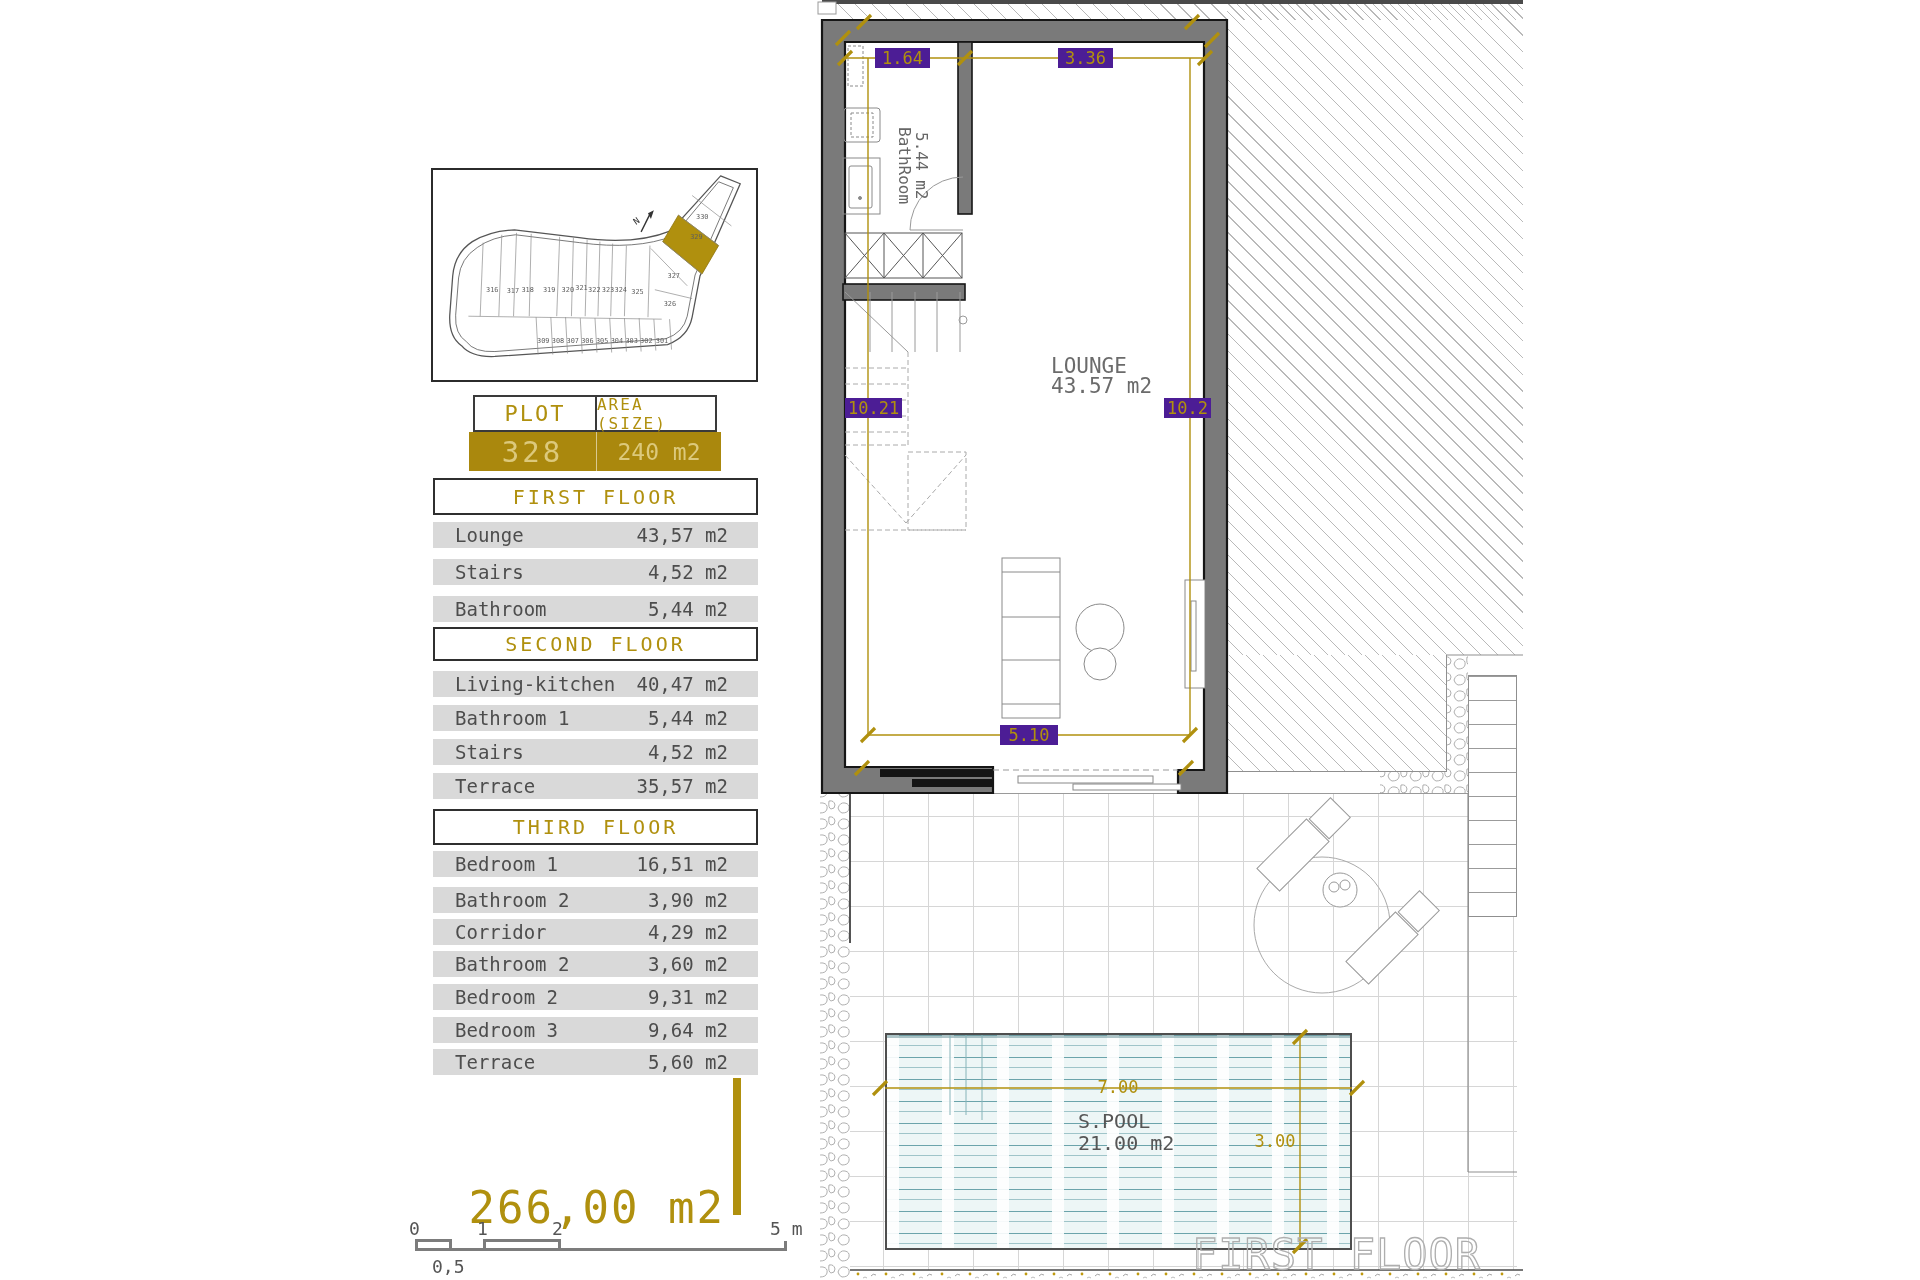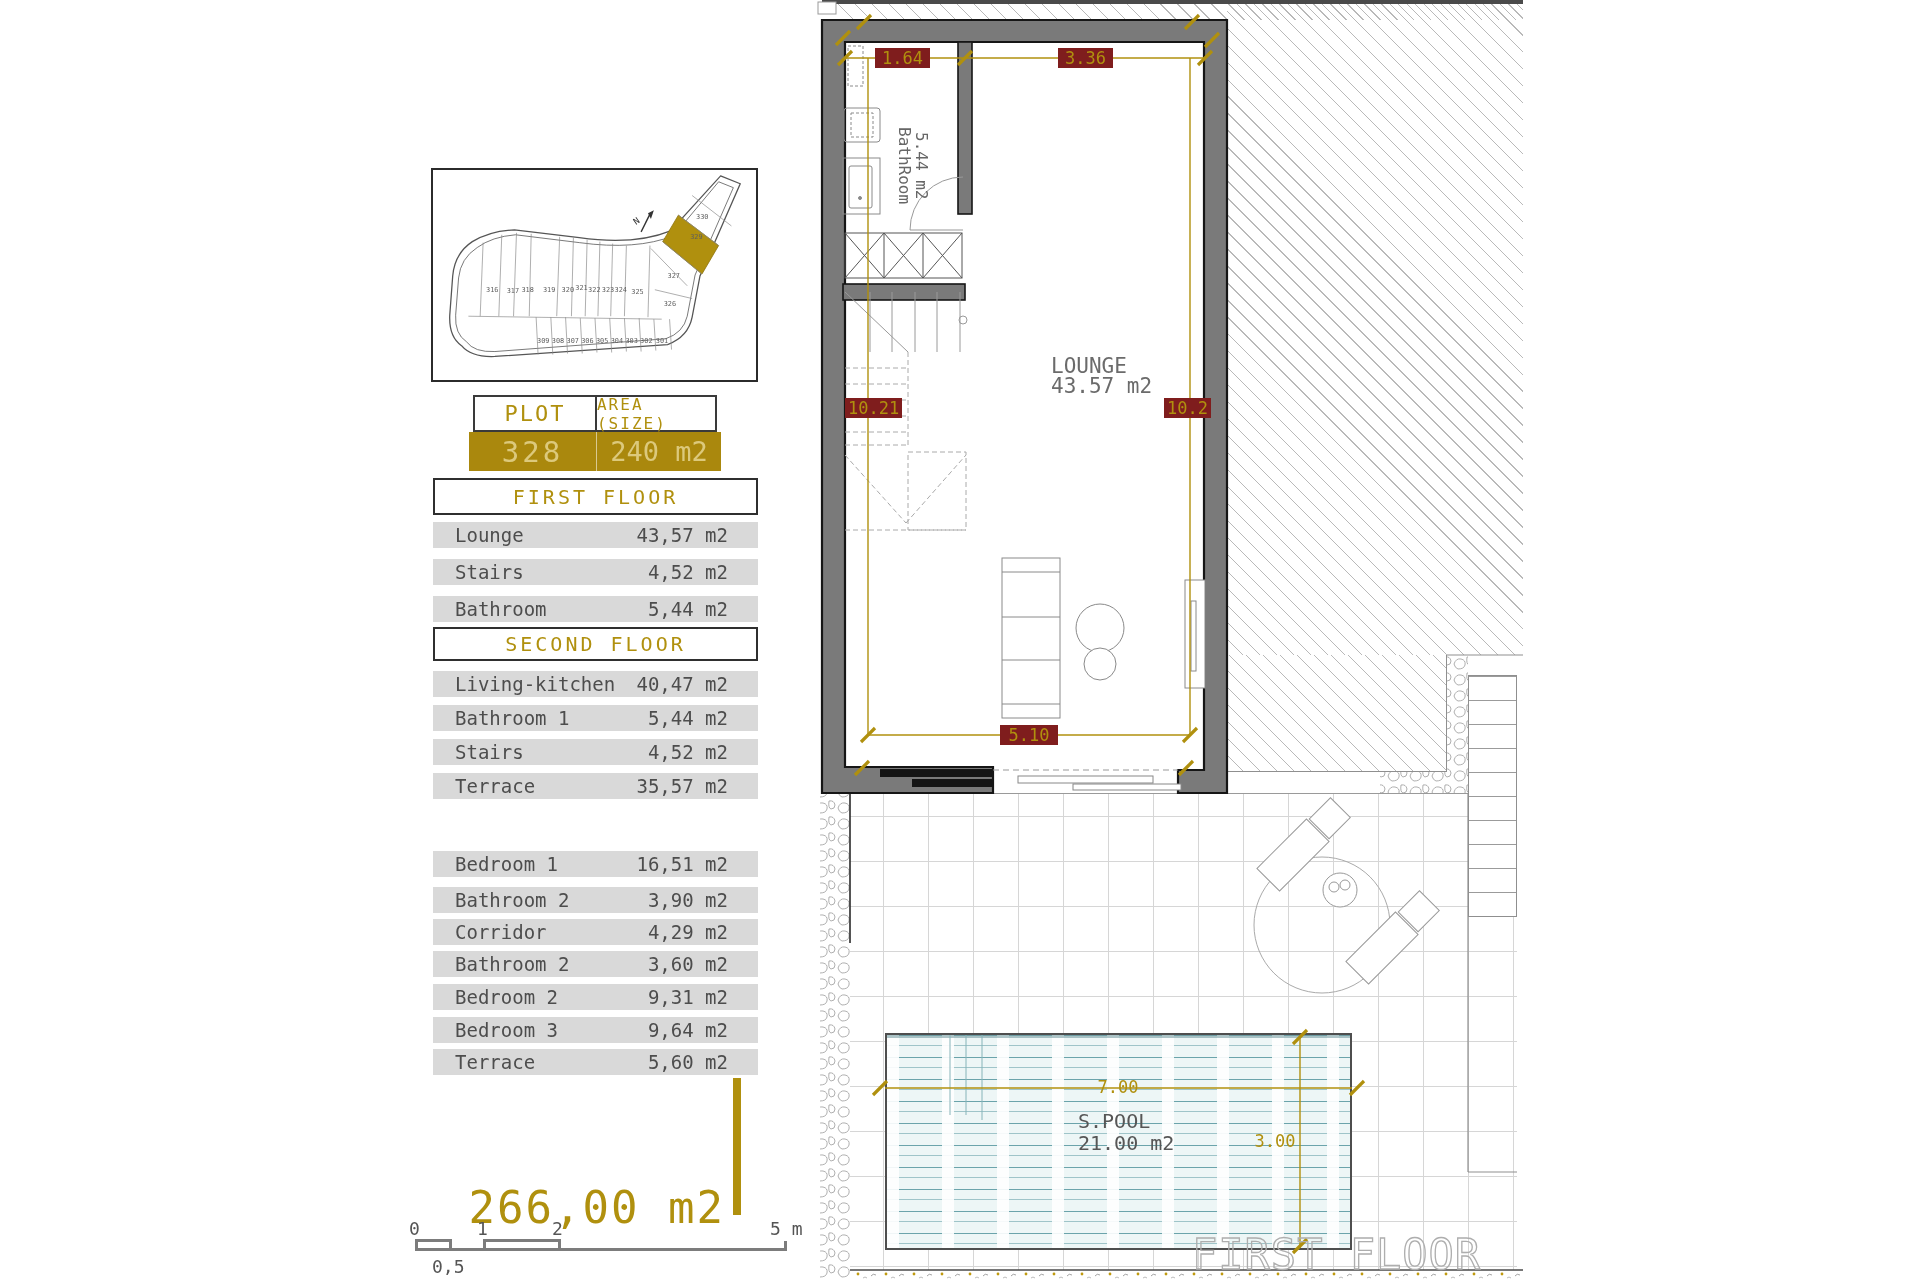--- a/index.html
+++ b/index.html
@@ -16,21 +16,21 @@
 
   .tbl-head { border:2px solid #3a3a3a; background:#fff; display:flex; }
   .tbl-head .cell { display:flex; align-items:center; justify-content:center;
                     color:#b0900e; letter-spacing:2px; }
   #plot-head { left:473px; top:395px; width:244px; height:37px; }
   #plot-head .c1 { width:121px; font-size:22px; }
   #plot-head .c2 { width:121px; font-size:16px; border-left:2px solid #3a3a3a; }
   #plot-val { left:469px; top:432px; width:252px; height:39px; background:#aa880d; display:flex; }
   #plot-val .cell { display:flex; align-items:center; justify-content:center; color:#dcc97c; }
   #plot-val .c1 { width:127px; font-size:29px; letter-spacing:3px; }
-  #plot-val .c2 { width:125px; font-size:27px; border-left:1px solid rgba(255,255,255,.55); }
+  #plot-val .c2 { width:125px; font-size:23px; border-left:1px solid rgba(255,255,255,.55); }
 
   .sec-head { left:433px; width:325px; border:2px solid #2f2f2f; background:#fff;
               display:flex; align-items:center; justify-content:center;
               color:#b0900e; font-size:20px; letter-spacing:3px; }
   .data-row { left:433px; width:325px; height:26px; background:#d9d9d9; color:#4d4d4d; font-size:19px; }
   .data-row .lbl { position:absolute; left:22px; top:2px; }
   .data-row .val { position:absolute; right:30px; top:2px; }
 
   #summary { left:400px; top:1090px; width:325px; text-align:right;
              color:#4a4a4a; font-size:23px; line-height:26px; }
@@ -58,21 +58,21 @@
              background-image:repeating-linear-gradient(to bottom, #9b9b9b 0 1px, transparent 1px 24px); }
   #pool { left:885px; top:1033px; width:467px; height:217px; border:2px solid #4e4e4e;
           background-color:#edf6f6;
           box-shadow:inset 0 3px 0 rgba(110,150,155,.55);
           background-image:
             repeating-linear-gradient(to right, rgba(255,255,255,.9) 0 12px, rgba(255,255,255,0) 12px 55px),
             repeating-linear-gradient(to bottom, rgba(64,136,146,.75) 0 1.5px, transparent 1.5px 10px, rgba(64,136,146,.45) 10px 11.5px, transparent 11.5px 22px); }
 
   
   .gold-dim { position:absolute; color:#b0900e; font-size:17px; text-align:center; }
-  .on-white { background:#7f1d1d; padding:0 3px;text-align:center; }
+  .on-white { background:#4c1d95; padding:0 3px;text-align:center; }
   #lbl-bath { left:896px; top:100px; height:132px; writing-mode:vertical-lr; text-align:center;
               color:#666; font-size:16px; line-height:17px; }
   #lbl-lounge { left:1051px; top:356px; color:#6b6b6b; font-size:21px; line-height:20px; }
   #lbl-pool { left:1078px; top:1110px; color:#565656; font-size:20px; line-height:22px; }
   #plan-title { left:1192px; top:1230px; font-size:42px; letter-spacing:1px;
                 color:rgba(255,255,255,0); -webkit-text-stroke:1.3px #aeaeae; }
 </style>
 </head>
 <body>
 
@@ -164,20 +164,23 @@
   </div>
   <div class="abs data-row" style="top:739px">
     <span class="lbl">Stairs</span>
     <span class="val">4,52 m2</span>
   </div>
   <div class="abs data-row" style="top:773px">
     <span class="lbl">Terrace</span>
     <span class="val">35,57 m2</span>
   </div>
 
+  <div class="abs sec-head" style="top:809px;height:36px">
+    <span>THIRD FLOOR</span>
+  </div>
   <div class="abs data-row" style="top:851px">
     <span class="lbl">Bedroom 1</span>
     <span class="val">16,51 m2</span>
   </div>
   <div class="abs data-row" style="top:887px">
     <span class="lbl">Bathroom 2</span>
     <span class="val">3,90 m2</span>
   </div>
   <div class="abs data-row" style="top:919px">
     <span class="lbl">Corridor</span>

